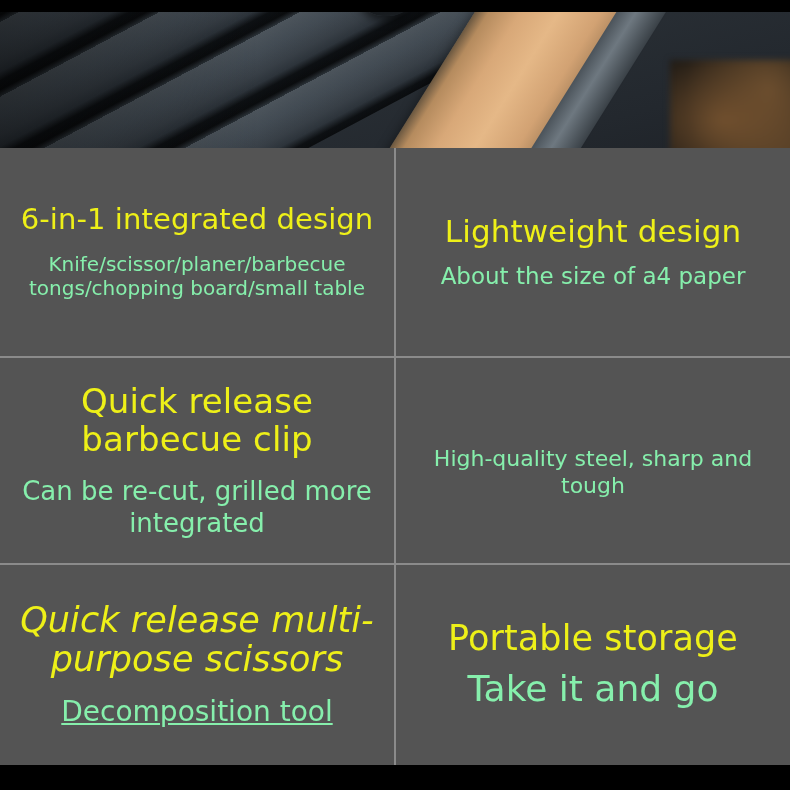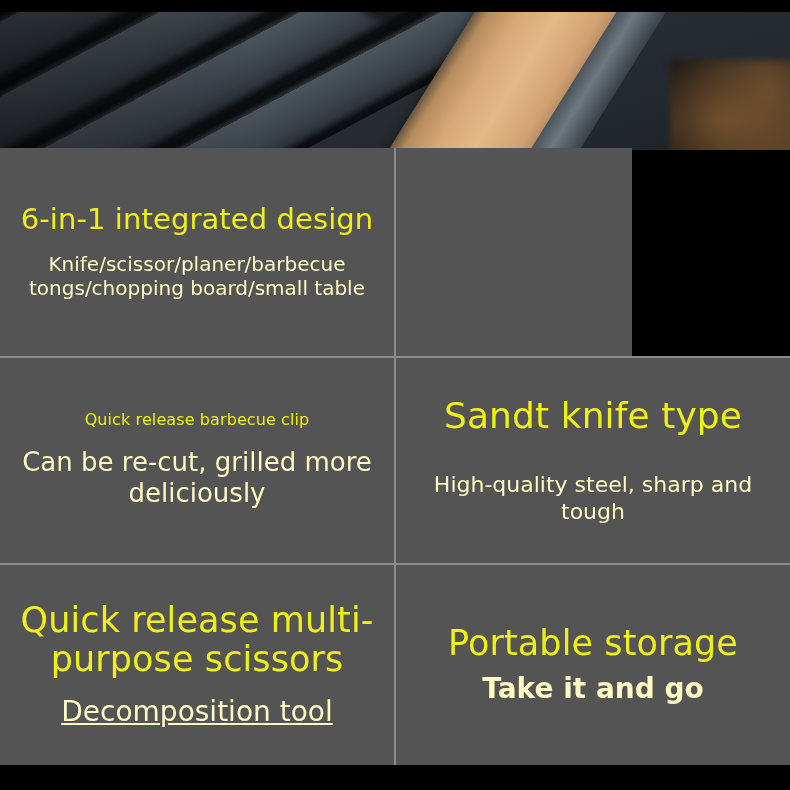--- a/index.html
+++ b/index.html
@@ -160,44 +160,44 @@
   .hline { background: #8b8b8b; grid-column: 1 / span 3; }
 
   .head {
     color: #eef018;
     font-weight: 400;
     line-height: 1.12;
     margin: 0 0 0 0;
     letter-spacing: 0.1px;
   }
   .sub {
-    color: #fef9c3;
+    color: #86efac;
     font-weight: 400;
     line-height: 1.22;
     margin: 0;
   }
 
   
   .c1 .head { font-size: 29px; margin-bottom: 16px; }
   .c1 .sub  { font-size: 20px; }
 
   .c2 .head { font-size: 31px; margin-bottom: 14px; }
   .c2 .sub  { font-size: 23px; }
 
-  .c3 .head { font-size: 16px; margin-bottom: 18px; }
+  .c3 .head { font-size: 34px; margin-bottom: 18px; }
   .c3 .sub  { font-size: 26px; }
 
   .c4 .head { font-size: 36px; margin-bottom: 12px; }
   .c4 .sub  { font-size: 22px; margin-top: 24px; }
 
-  .c5 .head { font-size: 35px; margin-bottom: 16px; }
+  .c5 .head { font-size: 35px; margin-bottom: 16px; font-style: italic; }
   .c5 .sub  { font-size: 28px; text-decoration: underline; }
 
   .c6 .head { font-size: 35px; margin-bottom: 8px; }
-  .c6 .sub  { font-size: 28px; font-weight: bold; }
+  .c6 .sub  { font-size: 36px; }
 </style>
 </head>
 <body>
 
 <div id="page">
 
   <div class="hero">
     <div class="hero-inner">
       <div class="slats"></div>
       <div class="slats-sheen"></div>
@@ -210,30 +210,33 @@
     </div>
   </div>
 
   <div class="grid">
 
     <div class="cell c1">
       <div class="head">6-in-1 integrated design</div>
       <div class="sub">Knife/scissor/planer/barbecue tongs/chopping board/small table</div>
     </div>
     <div class="vline"></div>
+    <div class="cell c2">
+      <div class="head">Lightweight design</div>
+      <div class="sub">About the size of a4 paper</div>
+    </div>
 
     <div class="hline"></div>
 
     <div class="cell c3">
       <div class="head">Quick release barbecue clip</div>
-      <div class="sub">Can be re-cut, grilled more deliciously</div>
+      <div class="sub">Can be re-cut, grilled more integrated</div>
     </div>
     <div class="vline"></div>
     <div class="cell c4">
-      <div class="head">Sandt knife type</div>
       <div class="sub">High-quality steel, sharp and tough</div>
     </div>
 
     <div class="hline"></div>
 
     <div class="cell c5">
       <div class="head">Quick release multi-purpose scissors</div>
       <div class="sub">Decomposition tool</div>
     </div>
     <div class="vline"></div>

